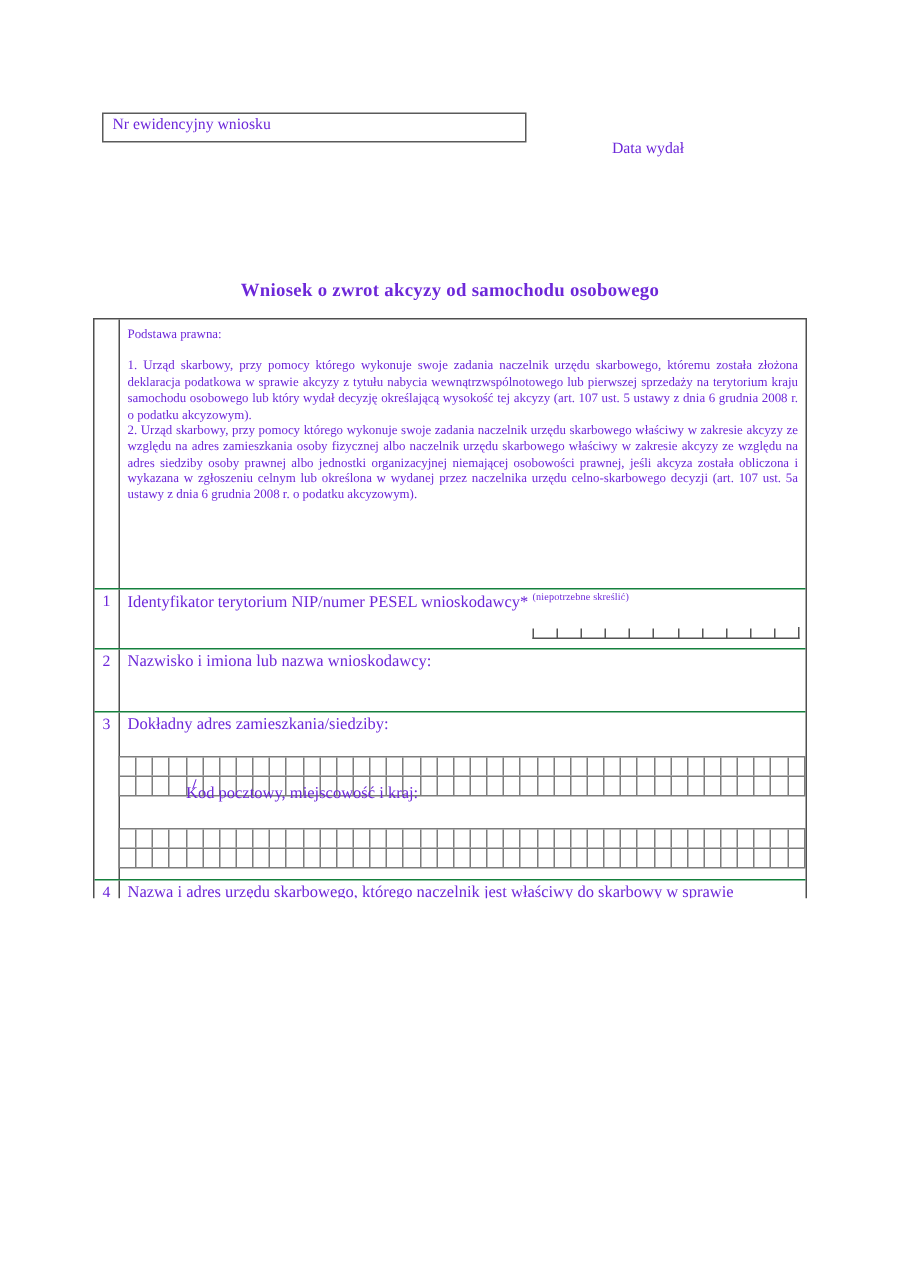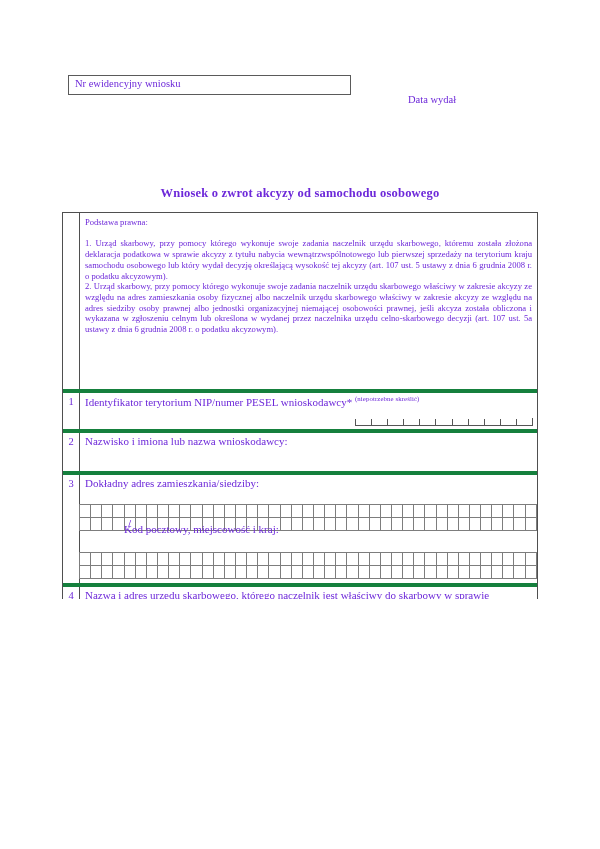--- a/index.html
+++ b/index.html
@@ -16,21 +16,21 @@
   .date-label { position:absolute; left:408px; top:94px; font-size:10.5px; }
   .form-title {
     position:absolute; left:0; top:171px; width:600px; text-align:center;
     font-weight:bold; font-size:12.5px; letter-spacing:0.2px;margin-top:15px;
   }
   
   .form-table {
     position:absolute; left:62px; top:212px; width:476px; height:422px;
     border:1px solid #4f4f4f; display:flex; flex-direction:column;
   }
-  .trow { display:flex; border-bottom:4px solid #15803d; }
+  .trow { display:flex; border-bottom:1px solid #15803d; }
   .trow:last-child { border-bottom:none; flex:1; }
   .numcol {
     width:17px; border-right:1px solid #4f4f4f; text-align:center;
     font-size:10.5px; padding-top:3px; flex:0 0 17px;
   }
   .content { flex:1; position:relative; min-width:0; }
   
   .row-legal { height:180px; }
   .legal-text { font-size:8.6px; line-height:10.7px; padding:4px 5px 0 5px; }
   .legal-text .para { text-align:justify; }

